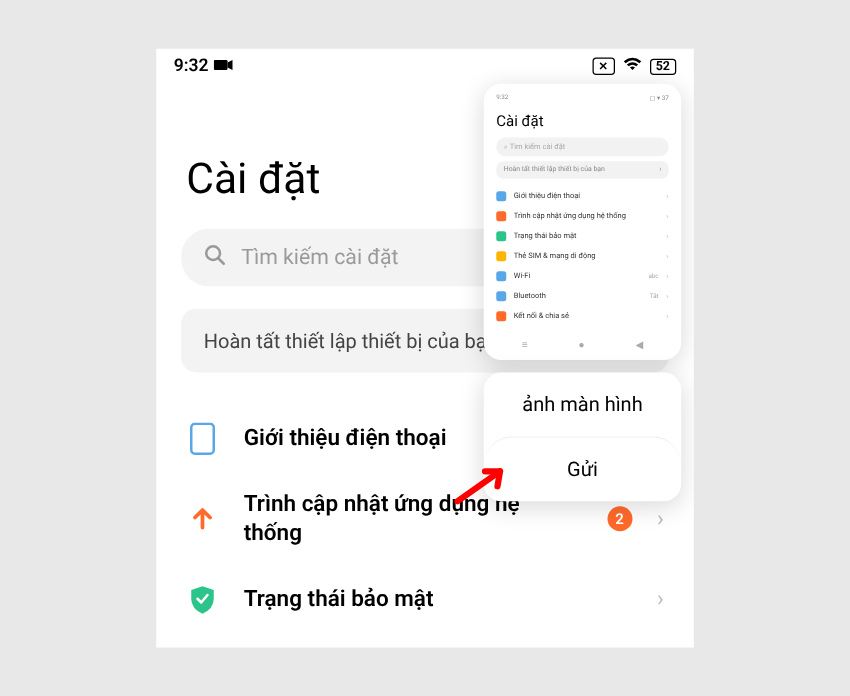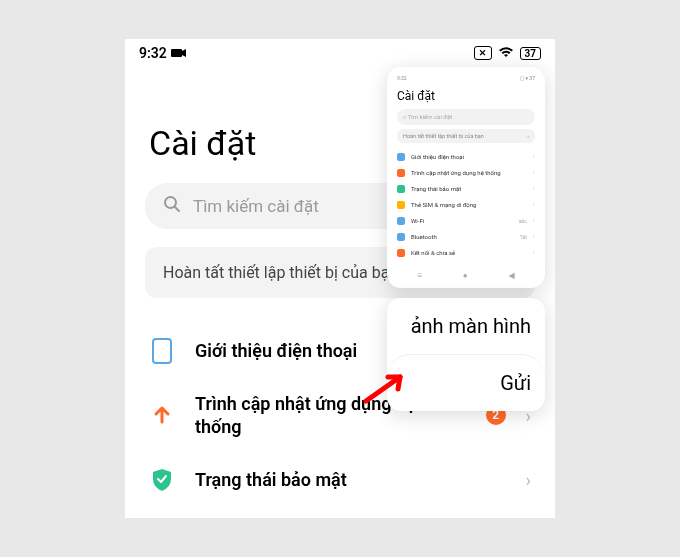--- a/index.html
+++ b/index.html
@@ -30,21 +30,21 @@
 .thumb-preview .t-title { font-size: 12px; color: #000; margin-bottom: 6px; }
 .thumb-preview .t-search { background: #f2f2f2; border-radius: 8px; padding: 4px 6px; color: #aaa; font-size: 6px; margin-bottom: 4px; }
 .thumb-preview .t-banner { background: #f2f2f2; border-radius: 6px; padding: 4px 6px; color: #888; font-size: 5.5px; margin-bottom: 6px; display: flex; justify-content: space-between; align-items: center; }
 .thumb-preview .t-row { display: flex; align-items: center; gap: 6px; padding: 4px 0; }
 .thumb-preview .t-row .t-ic { width: 8px; height: 8px; border-radius: 2px; flex-shrink: 0; }
 .thumb-preview .t-row .t-lbl { flex: 1; font-size: 6px; color: #333; line-height: 1.2; }
 .thumb-preview .t-row .t-ch { color: #ccc; font-size: 7px; }
 .thumb-preview .t-nav { display: flex; justify-content: space-around; padding-top: 10px; color: #aaa; font-size: 8px; }
 
 .action-card { background: #fff; border-radius: 14px; box-shadow: 0 4px 20px rgba(0,0,0,.15); overflow: hidden; }
-.action-card .act { padding: 16px 14px; font-size: 20px; color: #000; text-align: right; }
+.action-card .act { padding: 16px 14px; font-size: 16px; color: #000; text-align: center; }
 .action-card .act + .act { border-top: 1px solid #eee; border-radius: 23px; }
 
 .arrow { position: absolute; top: 330px; right: 145px; }
 </style>
 </head>
 <body>
 
 <div class="phone">
 
   <div class="statusbar">
@@ -57,21 +57,21 @@
           </svg>
       </span>
     </div>
     <div class="statusbar-right">
       <span class="x-box">✕</span>
       <span>
         <svg width="16" height="12" viewBox="0 0 16 12">
             <path d="M8 11 L6 9 Q8 7.5 10 9 Z M3.5 6.5 Q8 3 12.5 6.5 L11 8 Q8 5.5 5 8 Z M1 4 Q8 -1.5 15 4 L13.5 5.5 Q8 1 2.5 5.5 Z" fill="#000"></path>
           </svg>
       </span>
-      <span class="battery-box"><span>37</span></span>
+      <span class="battery-box"><span>52</span></span>
     </div>
   </div>
 
   <h1 class="page-title">Cài đặt</h1>
 
   <div class="search-bar">
     <span class="mag">
       <svg width="18" height="18" viewBox="0 0 18 18">
           <circle cx="7.5" cy="7.5" r="5.5" fill="none" stroke="#999" stroke-width="2"></circle>
           <line x1="12" y1="12" x2="16" y2="16" stroke="#999" stroke-width="2" stroke-linecap="round"></line>

